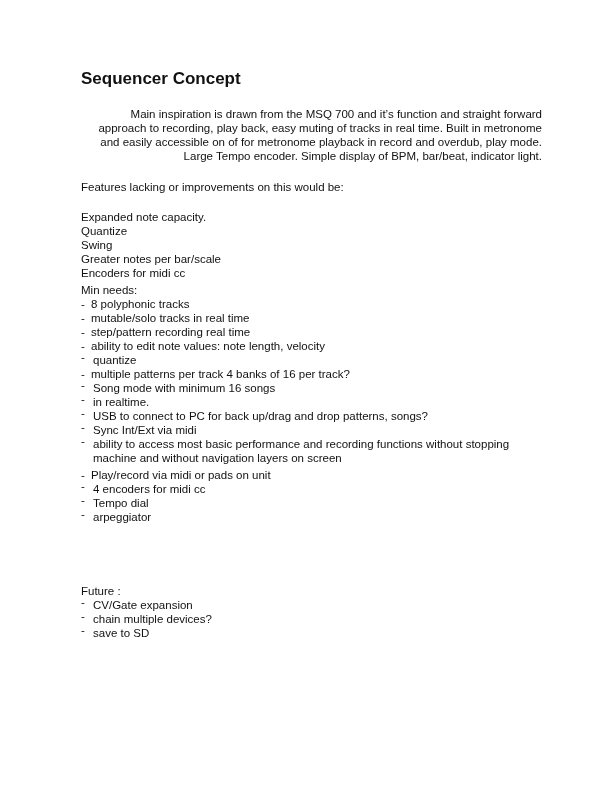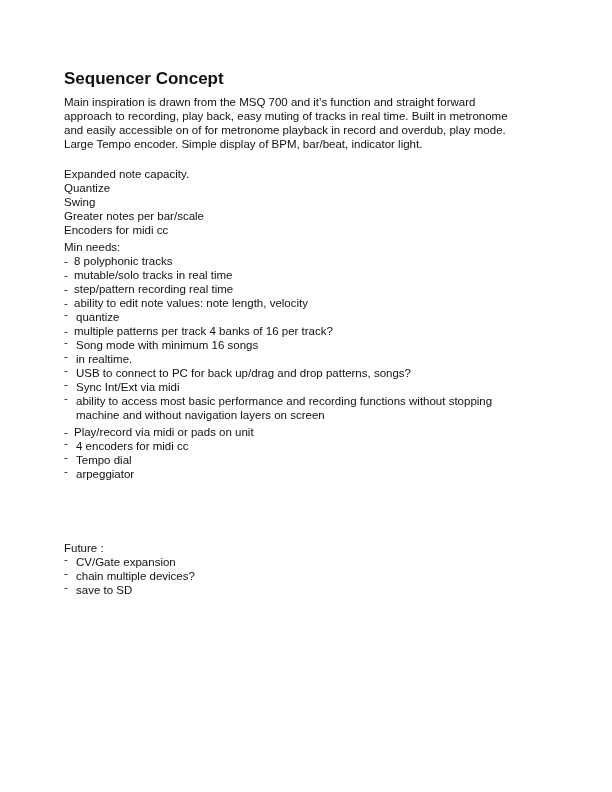--- a/index.html
+++ b/index.html
@@ -3,35 +3,35 @@
 <meta charset="utf-8">
 <style>
   html, body { margin: 0; padding: 0; background: #e8e8e8; }
   .page {
     position: relative;
     width: 612px;
     height: 792px;
     margin: 0 auto;
     background: #ffffff;
     box-sizing: border-box;
-    padding: 70px 70px 0 64px;
+    padding: 70px 70px 0 81px;
     font-family: "Liberation Sans", "DejaVu Sans", sans-serif;
     font-size: 11.5px;
     line-height: 14px;
     color: #111111;
     overflow: hidden;
   }
   .title {
     margin: 0;
     font-size: 17px;
     line-height: 17px;
     font-weight: bold;
     white-space: pre;
   }
-  .para { margin-top: 8px; }
+  .para { margin-top: 20px; text-align: right; }
   .line { white-space: pre; height: 14px; }
   .heading-line { white-space: pre; height: 14px; }
   .features-heading { margin-top: 17px; }
   .plain-list { margin-top: 16px; }
   .bsec { margin-top: 3px; }
   .bsec.xgap { margin-top: 60px; }
   .bitem { display: flex; align-items: flex-start; }
   .bullet {
     flex: none;
     width: 10px;
@@ -47,20 +47,21 @@
 <div class="page">
   <h1 class="title">Sequencer Concept</h1>
 
   <div class="para" id="intro-paragraph">
       <div class="line">Main inspiration is drawn from the MSQ 700 and it’s function and straight forward</div>
       <div class="line">approach to recording, play back, easy muting of tracks in real time. Built in metronome</div>
       <div class="line">and easily accessible on of for metronome playback in record and overdub, play mode.</div>
       <div class="line">Large Tempo encoder. Simple display of BPM, bar/beat, indicator light.</div>
     </div>
 
+  <div class="heading-line features-heading">Features lacking or improvements on this would be:</div>
 
   <div class="plain-list" id="features-list">
       <div class="line">Expanded note capacity.</div>
       <div class="line">Quantize</div>
       <div class="line">Swing</div>
       <div class="line">Greater notes per bar/scale</div>
       <div class="line">Encoders for midi cc</div>
     </div>
 
   <div id="bullet-sections">

